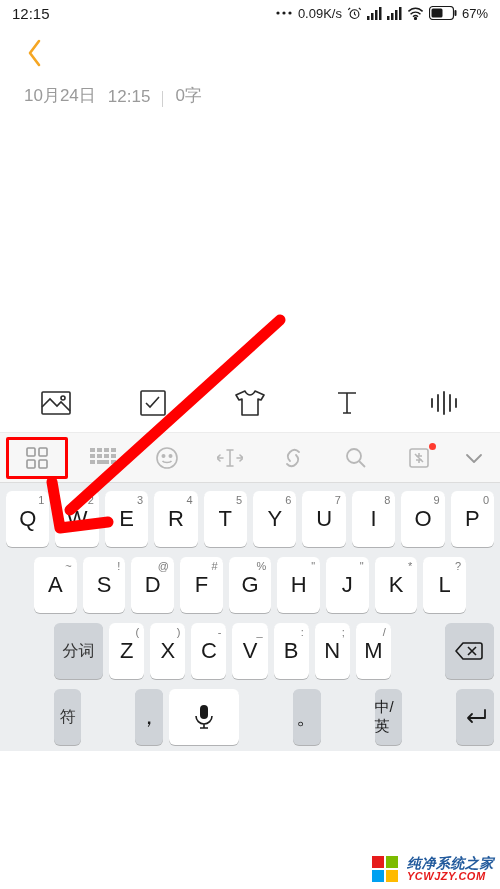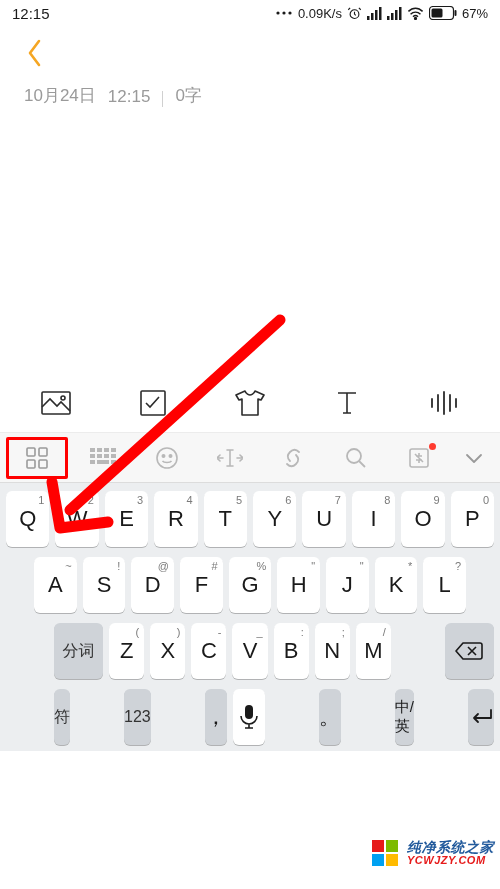--- a/index.html
+++ b/index.html
@@ -36,21 +36,21 @@
   .key.fn { font-size:16px; color:#333; }
   .row2pad { width:22px; }
   .key.shift, .key.back { flex:1.4; }
   .key.space { flex:2.6; }
   .key.enter { flex:1.4; }
   .key.lang { flex:1; font-size:15px; }
   .key.langsm { font-size:15px; }
   
   .arrow-annot { position:absolute; pointer-events:none; }
   
-  .watermark { position:absolute; right:0; bottom:0; display:flex; align-items:center; background:linear-gradient(90deg, rgba(255,255,255,0) 0, rgba(255,255,255,0.85) 18px); padding:4px 6px 20px 24px;}
+  .watermark { position:absolute; right:0; bottom:0; display:flex; align-items:center; background:linear-gradient(90deg, rgba(255,255,255,0) 0, rgba(255,255,255,0.85) 18px); padding:4px 6px 4px 24px;}
   .wm-logo { width:32px; height:32px; display:flex; align-items:center; justify-content:center; margin-right:6px;}
   .wm-txt { display:flex; flex-direction:column; line-height:1.05;}
   .wm-top { font-size:14px; font-weight:700; color:#225a9c; font-style:italic; letter-spacing:0.5px;}
   .wm-bot { font-size:11px; font-weight:700; color:#e61b1b; font-style:italic; letter-spacing:0.5px;}
   
   .root { display:flex; flex-direction:column; width:500px; height:751px;}
   .spacer { flex:1; }
 </style>
 </head>
 <body>
@@ -328,23 +328,20 @@
         <svg width="28" height="20" viewBox="0 0 28 20" fill="none" stroke="#1a1a1a" stroke-width="1.6" stroke-linejoin="round">
             <path d="M8 2 h17 a2 2 0 0 1 2 2 v12 a2 2 0 0 1 -2 2 h-17 l-7 -8 z"></path>
             <path d="M13 6 l8 8 M21 6 l-8 8"></path>
           </svg>
       </div>
     </div>
     <div class="krow">
       <div class="key gray fn">
           <span>符</span>
         </div>
-      <div class="key gray fn">
-          <span>123</span>
-        </div>
       <div class="key gray">
           <span>，</span>
         </div>
       <div class="key space">
         <svg width="18" height="24" viewBox="0 0 18 24" fill="#1a1a1a">
             <rect x="5" y="0" width="8" height="14" rx="4"></rect>
             <path d="M1 11 a8 8 0 0 0 16 0 M9 19 v4 M5 23 h8" fill="none" stroke="#1a1a1a" stroke-width="1.6"></path>
           </svg>
       </div>
       <div class="key gray">

